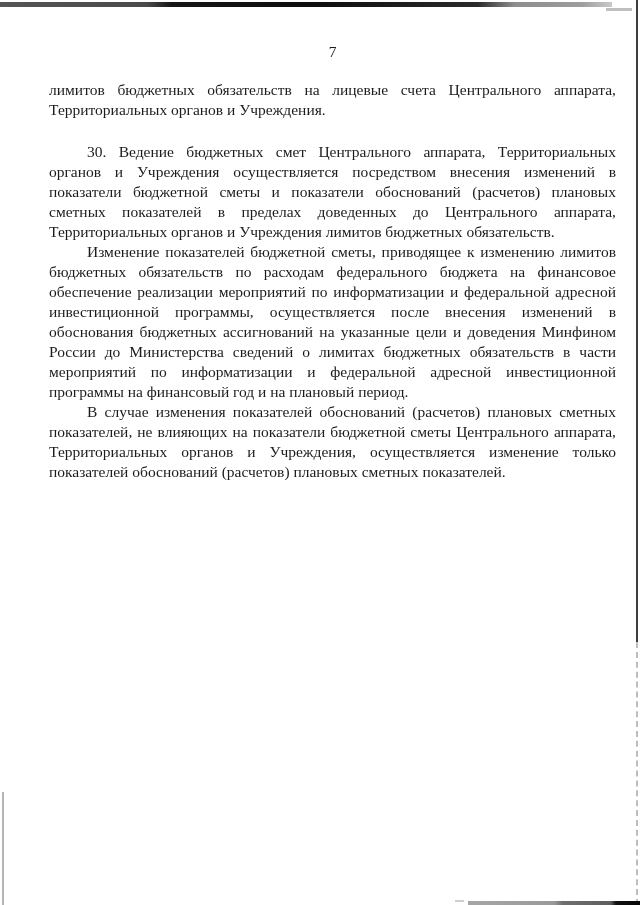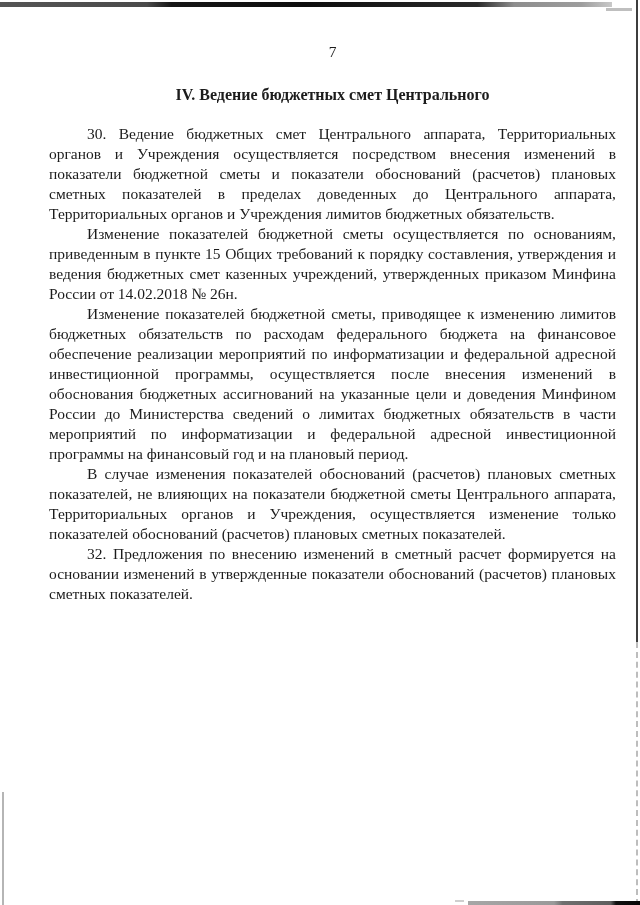--- a/index.html
+++ b/index.html
@@ -77,25 +77,23 @@
   <div class="scan-right-solid"></div>
   <div class="scan-right-dashed"></div>
   <div class="scan-left-bottom"></div>
   <div class="scan-bottom"></div>
   <div class="scan-bottom-dot"></div>
 
   <div class="content">
 
     <div class="page-number">7</div>
 
+    <p>лимитов бюджетных обязательств на лицевые счета Центрального аппарата, Территориальных органов и Учреждения.</p>
 
     <div class="heading">
-      <div>IV. Ведение  бюджетных смет Центрального</div>
     </div>
 
     <p class="indent">30. Ведение бюджетных смет Центрального аппарата, Территориальных органов и Учреждения осуществляется посредством внесения изменений в показатели бюджетной сметы и показатели обоснований (расчетов) плановых сметных показателей в пределах доведенных до Центрального аппарата, Территориальных органов и Учреждения лимитов бюджетных обязательств.</p>
-    <p class="indent">Изменение показателей бюджетной сметы осуществляется по основаниям, приведенным в пункте 15 Общих требований к порядку составления, утверждения и ведения бюджетных смет казенных учреждений, утвержденных приказом Минфина России от 14.02.2018 № 26н.</p>
     <p class="indent">Изменение показателей бюджетной сметы, приводящее к изменению лимитов бюджетных обязательств по расходам федерального бюджета на финансовое обеспечение реализации мероприятий по информатизации и федеральной адресной инвестиционной программы, осуществляется после внесения изменений в обоснования бюджетных ассигнований на указанные цели и доведения Минфином России до Министерства сведений о лимитах бюджетных обязательств в части мероприятий по информатизации и федеральной адресной инвестиционной программы на финансовый год и на плановый период.</p>
     <p class="indent">В случае изменения показателей обоснований (расчетов) плановых сметных показателей, не влияющих на показатели бюджетной сметы Центрального аппарата, Территориальных органов и Учреждения, осуществляется изменение только показателей обоснований (расчетов) плановых сметных показателей.</p>
-    <p class="indent">32. Предложения по внесению изменений в сметный расчет формируется на основании изменений в утвержденные показатели обоснований (расчетов) плановых сметных показателей.</p>
 
   </div>
 </div>
 
 </body></html>

